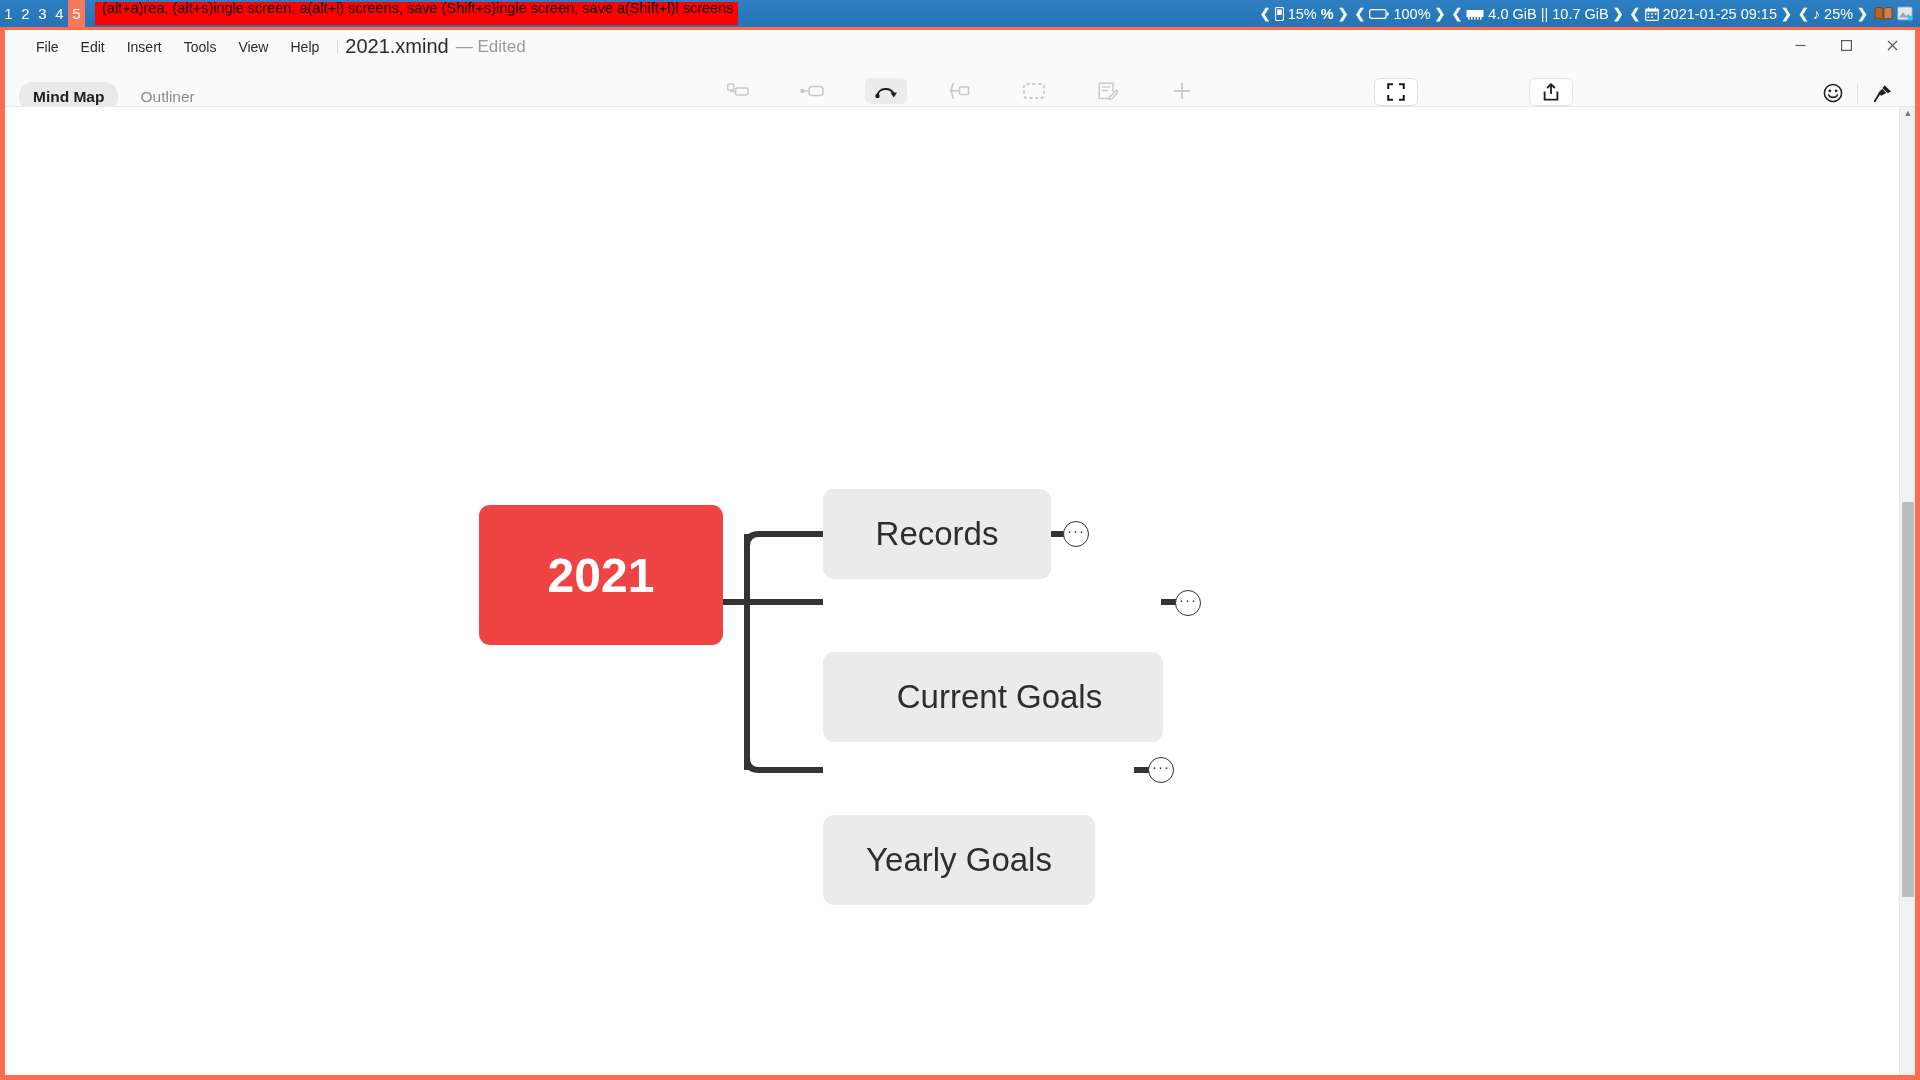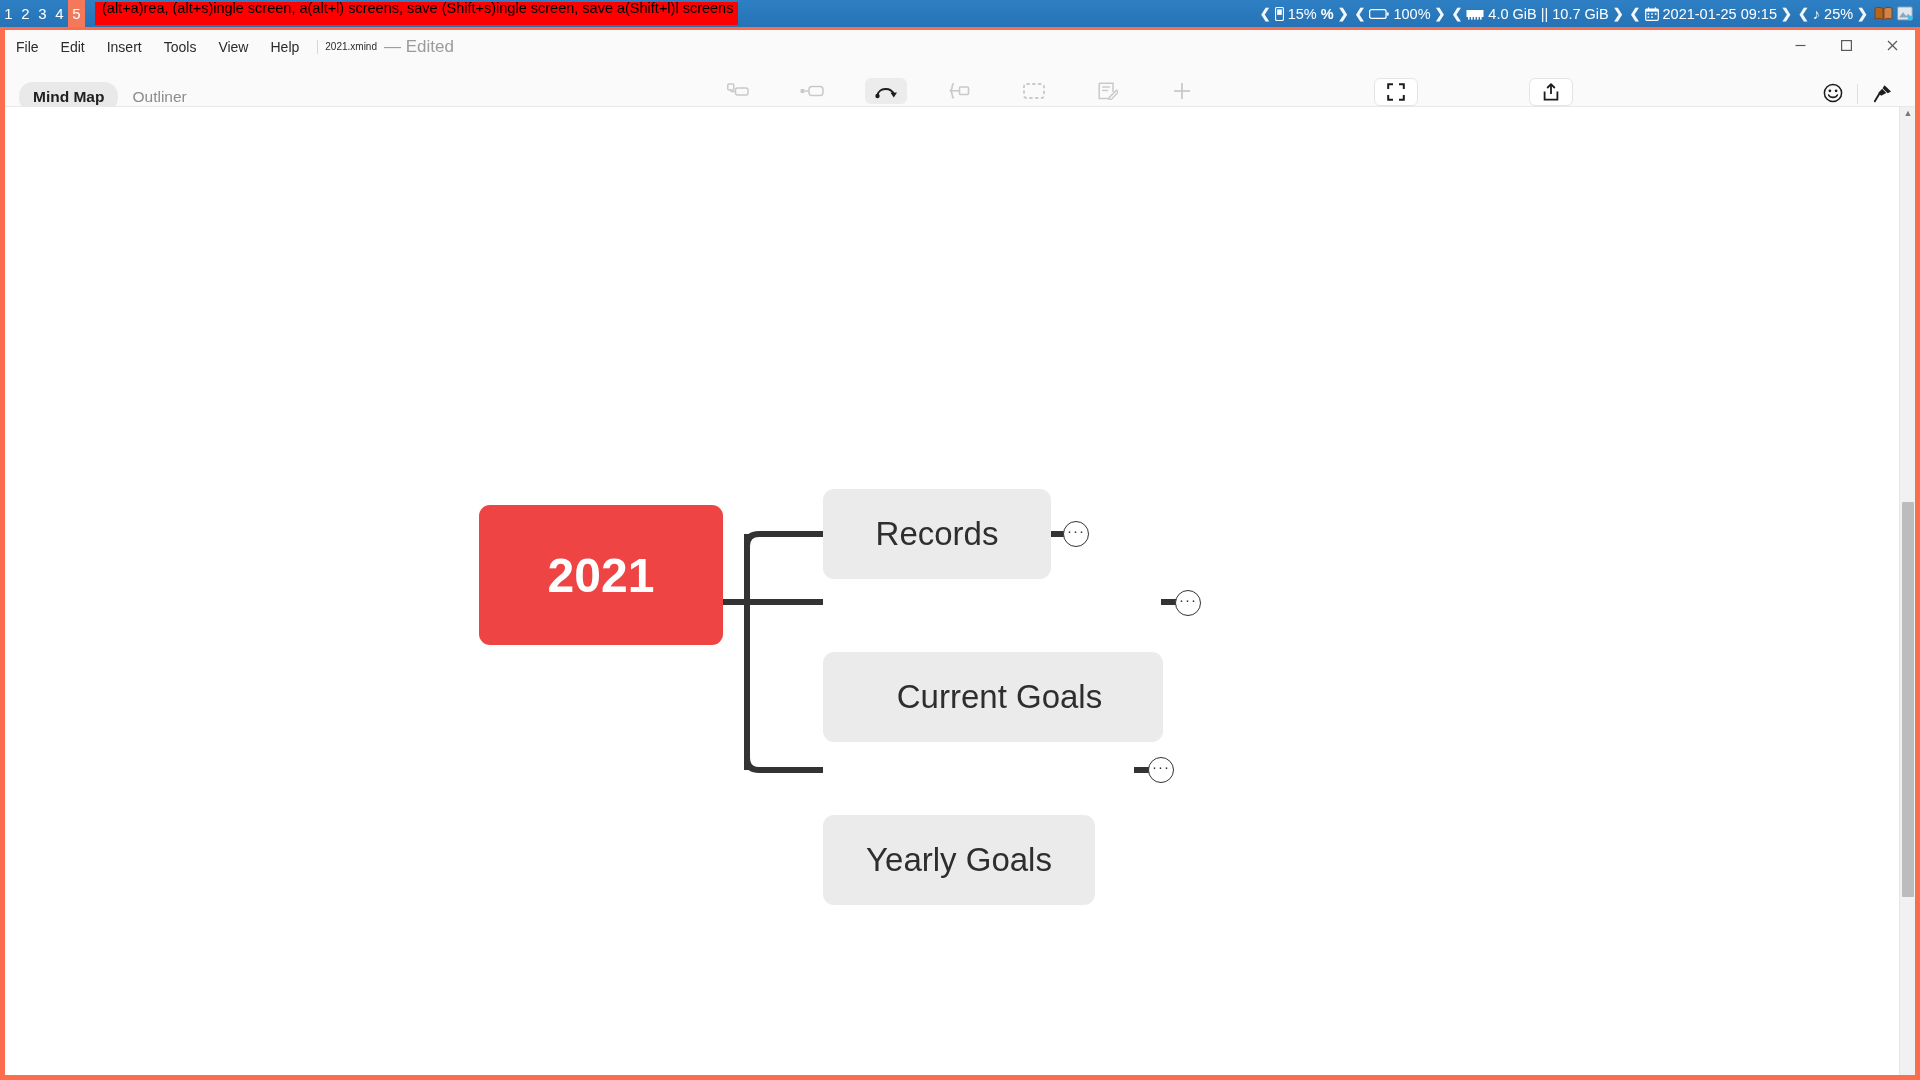--- a/index.html
+++ b/index.html
@@ -65,21 +65,21 @@
   
   .toolbar {
     position: relative;
     height: 77px;
     background: #fafafa;
     border-bottom: 1px solid #e8e8e8;
   }
 
   .viewtabs {
     position: absolute; left: 14px; top: 52px;
-    display: flex; align-items: center; gap: 0;
+    display: flex; align-items: center; gap: 8px;
   }
   .vtab {
     font-size: 15.5px;
     padding: 6px 14px;
     border-radius: 14px;
     color: #8c8c8c;
     white-space: nowrap;
   }
   .vtab.active { background: #e9e9e9; color: #212121; font-weight: bold; }
 
@@ -135,28 +135,28 @@
     display: flex; align-items: center; justify-content: center;
   }
   .rt .lbl { font-size: 12.5px; color: #4d4d4d; }
   .rt-divider { width:1px; height:20px; background:#e0e0e0; margin-top:4px; }
 
   
   .menubar {
     position: absolute; top: 0; left: 0;
     height: 33px; width: 100%;
     display: flex; align-items: center;
-    padding-left: 0;
+    padding-left: 20px;
     font-size: 14px;
     color: #2b2b2b;
     z-index: 5;
   }
   .menu-item { padding: 4px 11px; white-space: nowrap; }
   .menu-sep { width: 1px; height: 14px; background: #d8d8d8; margin: 0 7px; }
-  .doc-name { font-size: 10px; color: #2b2b2b; }
+  .doc-name { font-size: 20px; color: #2b2b2b; }
   .doc-edited { font-size: 17px; color: #9b9b9b; margin-left: 7px; }
 
   .wincontrols {
     position: absolute; right: 0; top: 0;
     height: 30px;
     display: flex; align-items: center;
     z-index: 6;
   }
   .wc {
     width: 46px; height: 30px;

